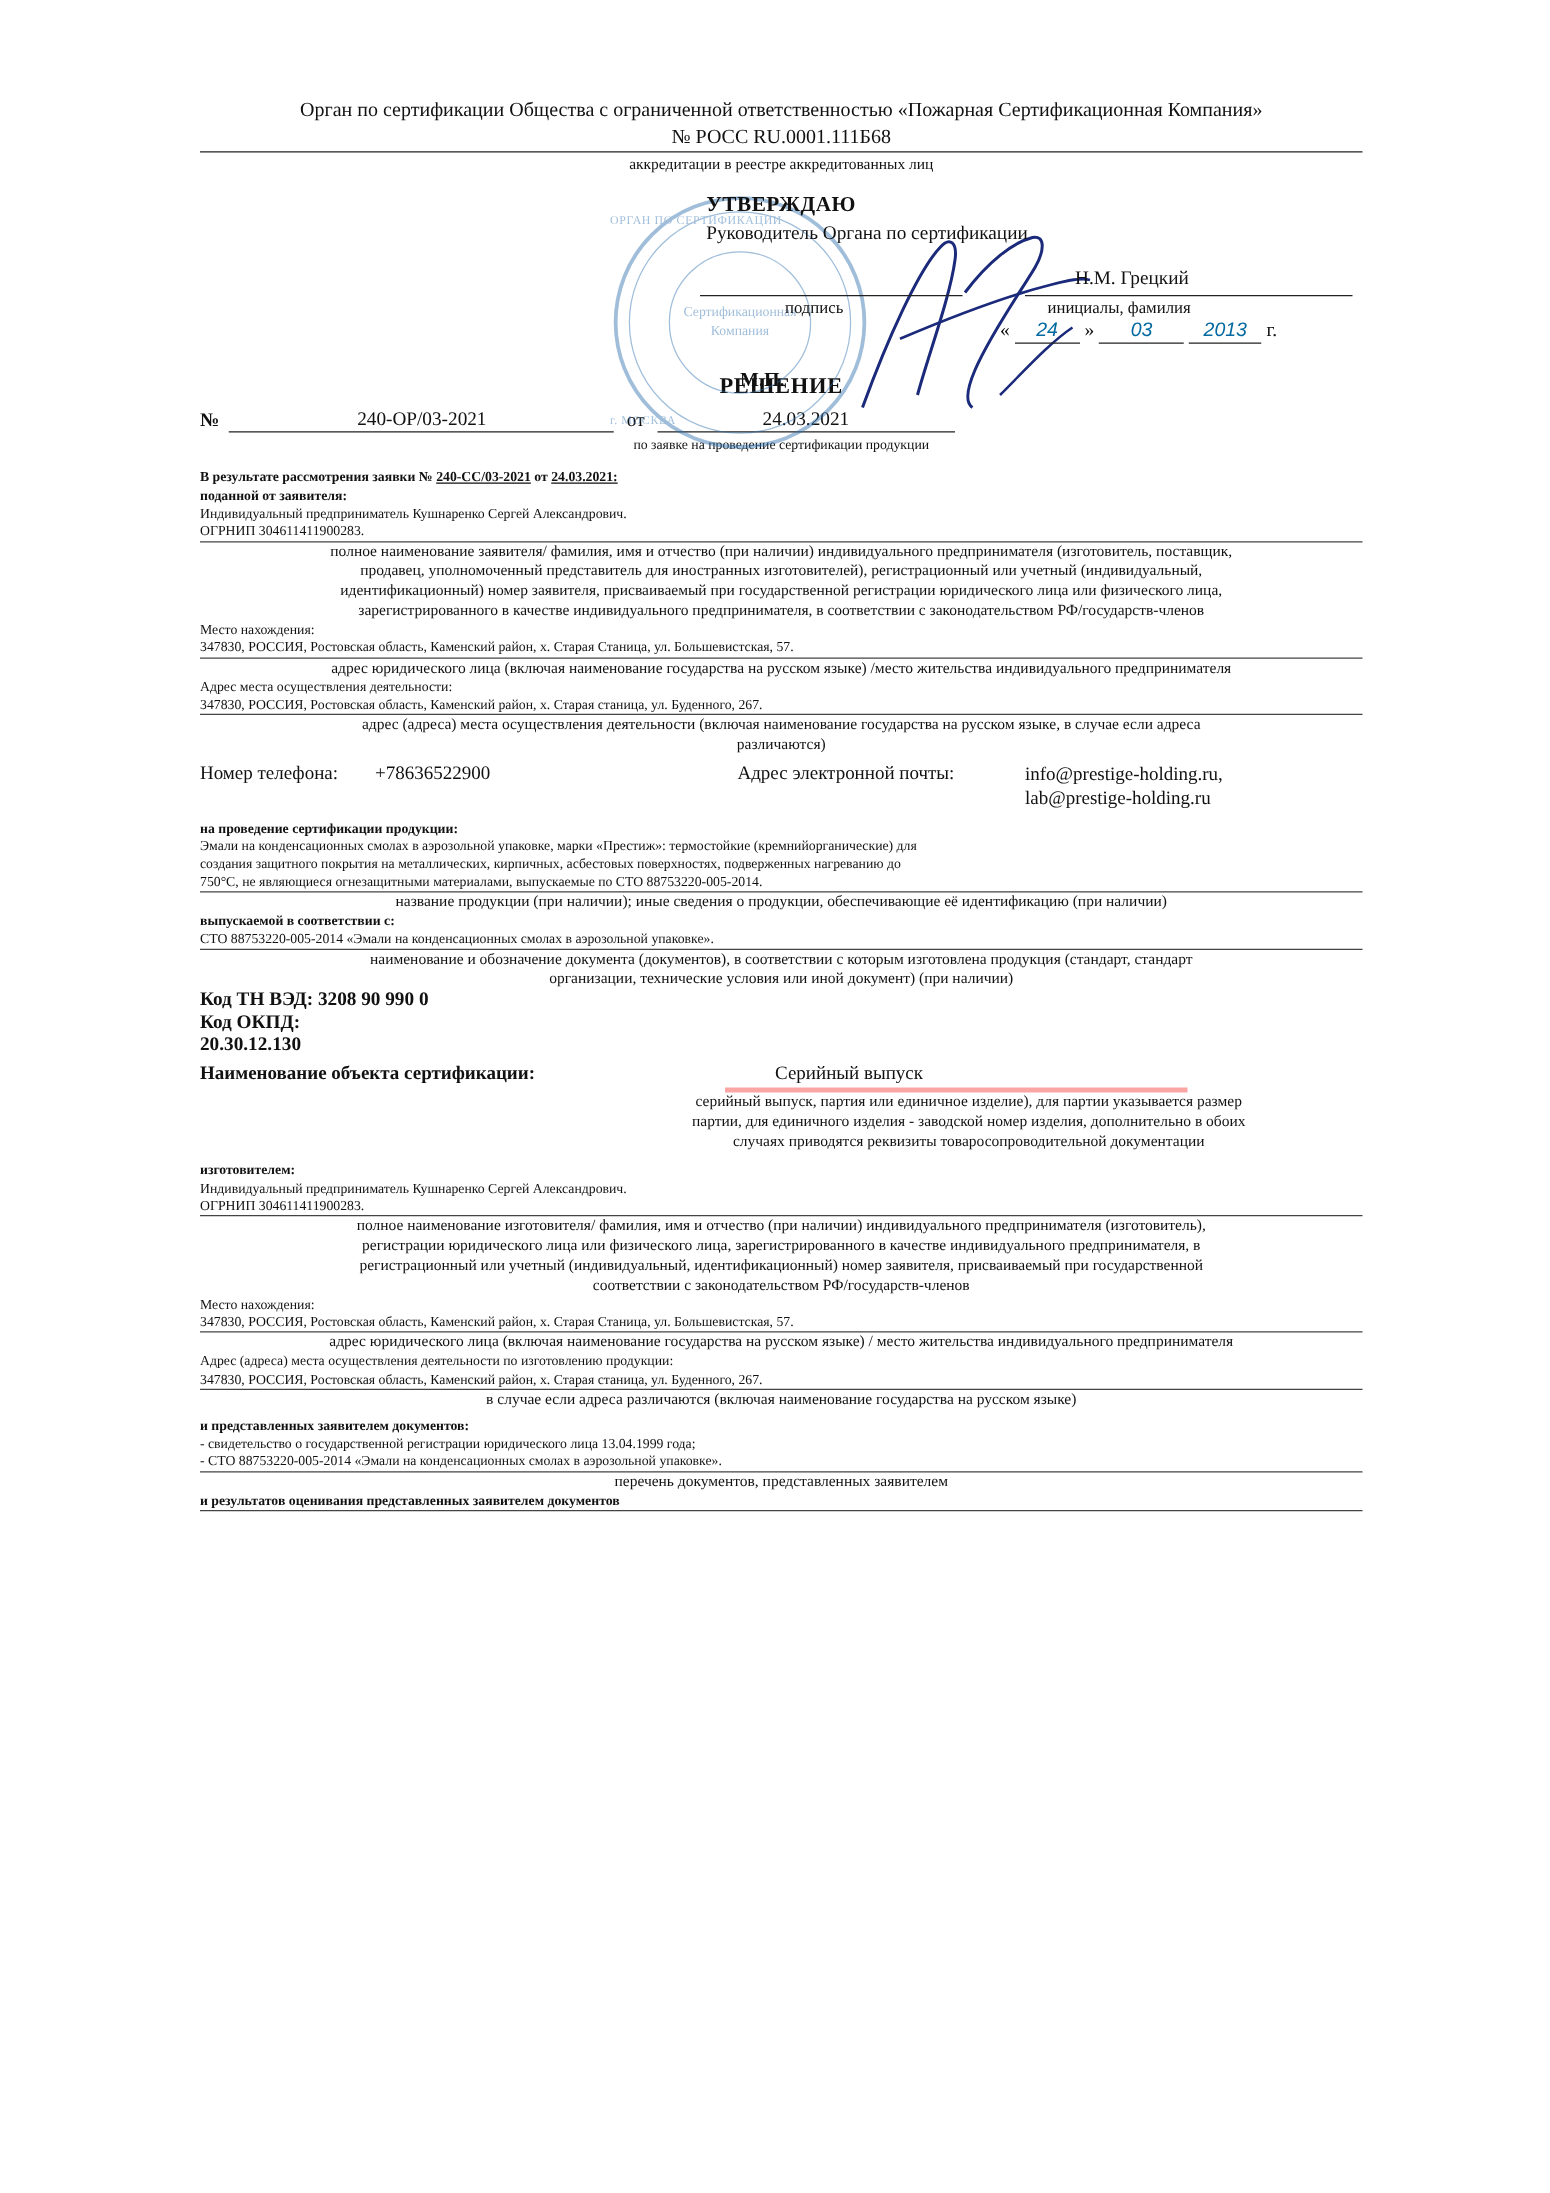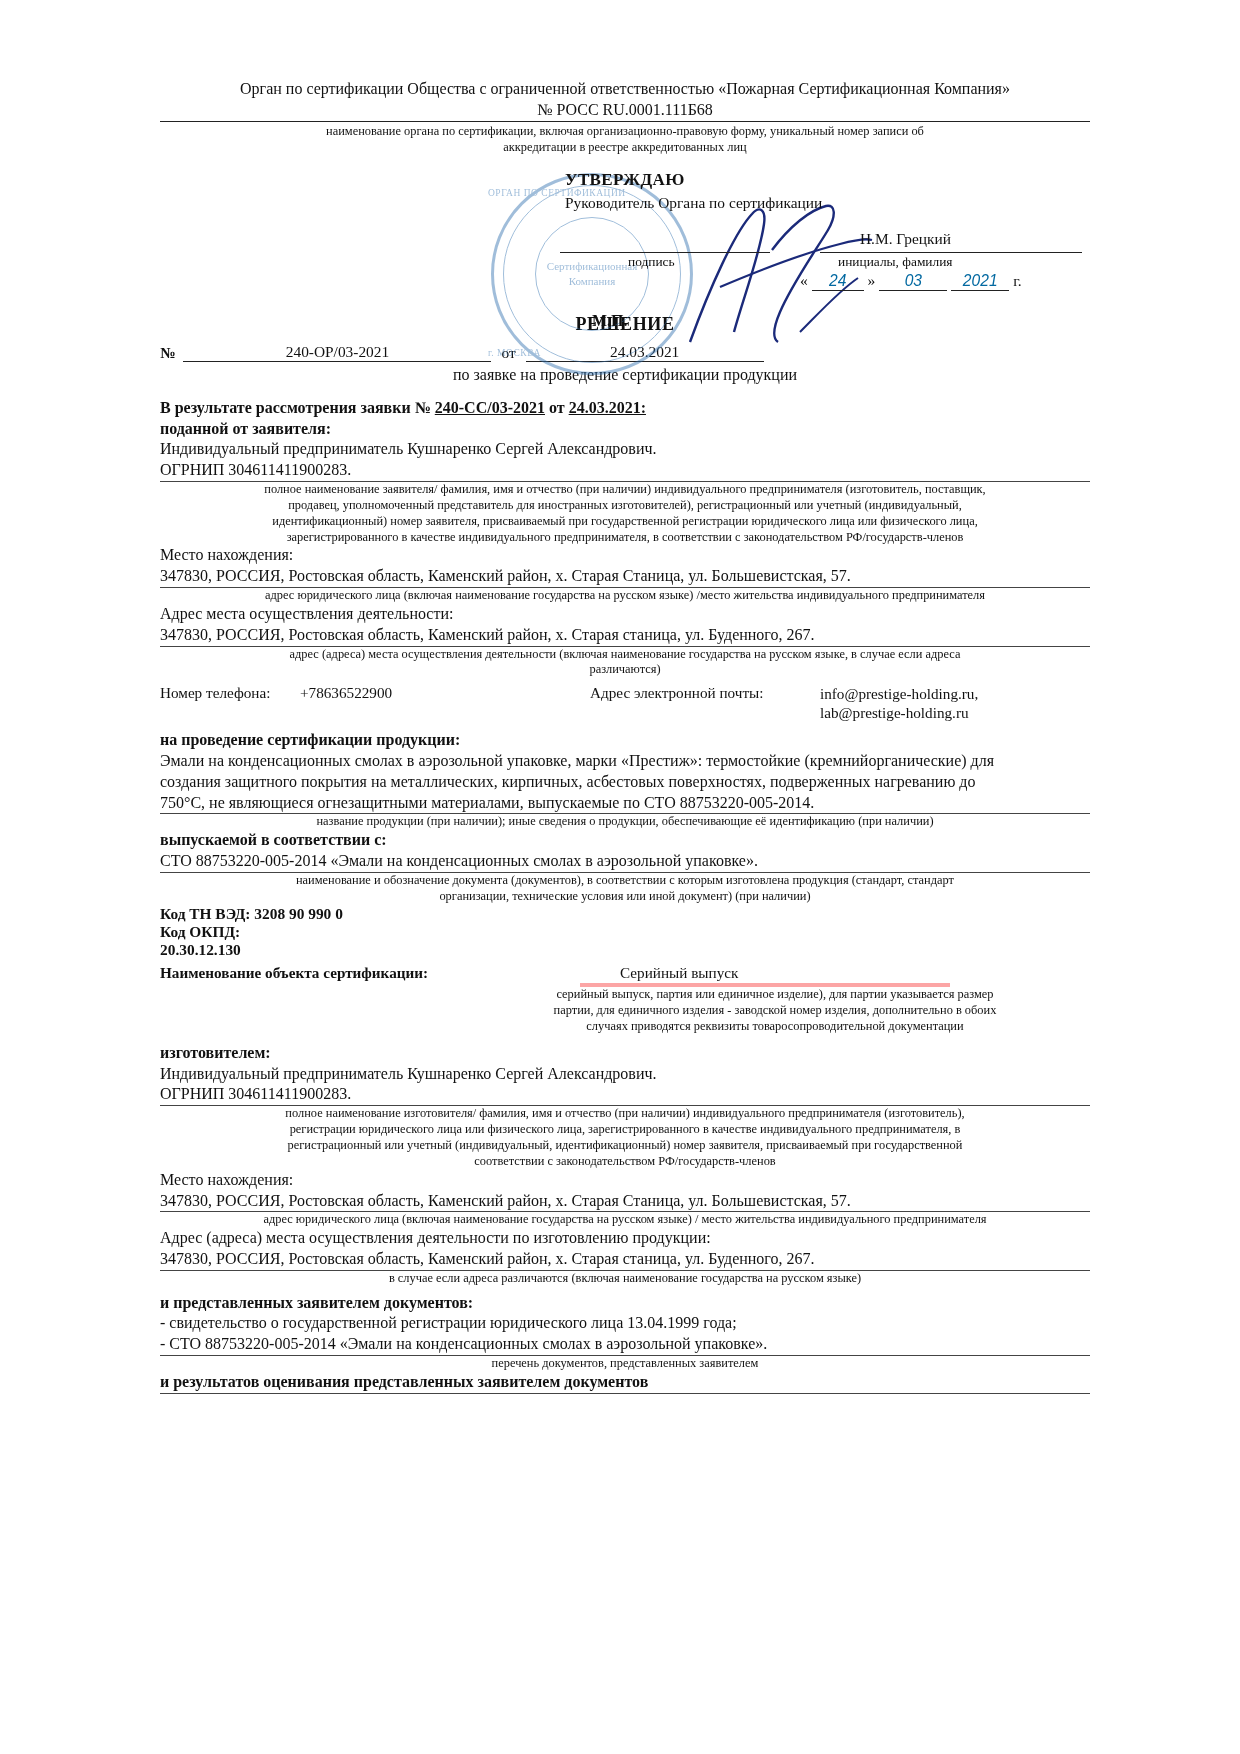--- a/index.html
+++ b/index.html
@@ -29,21 +29,21 @@
   }
   .ctr { text-align: center; }
   .b { font-weight: bold; }
   .u { text-decoration: underline; }
   .small {
     font-size: 12.4px;
     line-height: 1.28;
     text-align: center;
   }
   .body-line {
-    font-size: 16px;
+    font-size: 11px;
     line-height: 1.3;
   }
   .head-line {
     font-size: 16px;
     line-height: 1.32;
   }
   .rule {
     border-bottom: 1px solid #222;
     height: 0;
     margin: 1px 0 2px 0;
@@ -241,21 +241,20 @@
 </style>
 </head>
 <body>
 
 <div class="page">
   <div class="doc">
 
     <div class="ctr head-line">Орган по сертификации Общества с ограниченной ответственностью «Пожарная Сертификационная Компания»</div>
     <div class="ctr head-line">№ РОСС RU.0001.111Б68</div>
     <div class="rule"></div>
-    <div class="small">наименование органа по сертификации, включая организационно-правовую форму, уникальный номер записи об</div>
     <div class="small">аккредитации в реестре аккредитованных лиц</div>
 
     <div class="approve">
 
       <div class="stamp">
         <div class="c1"></div>
         <div class="c2"></div>
         <div class="c3"></div>
         <div class="arc-top">ОРГАН ПО СЕРТИФИКАЦИИ</div>
         <div class="st-txt">
@@ -278,21 +277,21 @@
       <div class="fio-line"></div>
       <div class="fio-cap">инициалы, фамилия</div>
       <div class="podpis-line"></div>
       <div class="podpis-cap">подпись</div>
       <div class="mp">М.П.</div>
       <div class="datebox">
         <span>«</span>
         <span class="dl d1">24</span>
         <span>»</span>
         <span class="dl d2">03</span>
-        <span class="dl d3">2021</span>
+        <span class="dl d3">2013</span>
         <span>г.</span>
       </div>
     </div>
 
     <div class="reshenie">РЕШЕНИЕ</div>
     <div class="numrow">
       <span class="lbl">№</span>
       <span class="val v1">240-ОР/03-2021</span>
       <span class="ot">от</span>
       <span class="val v2">24.03.2021</span>

